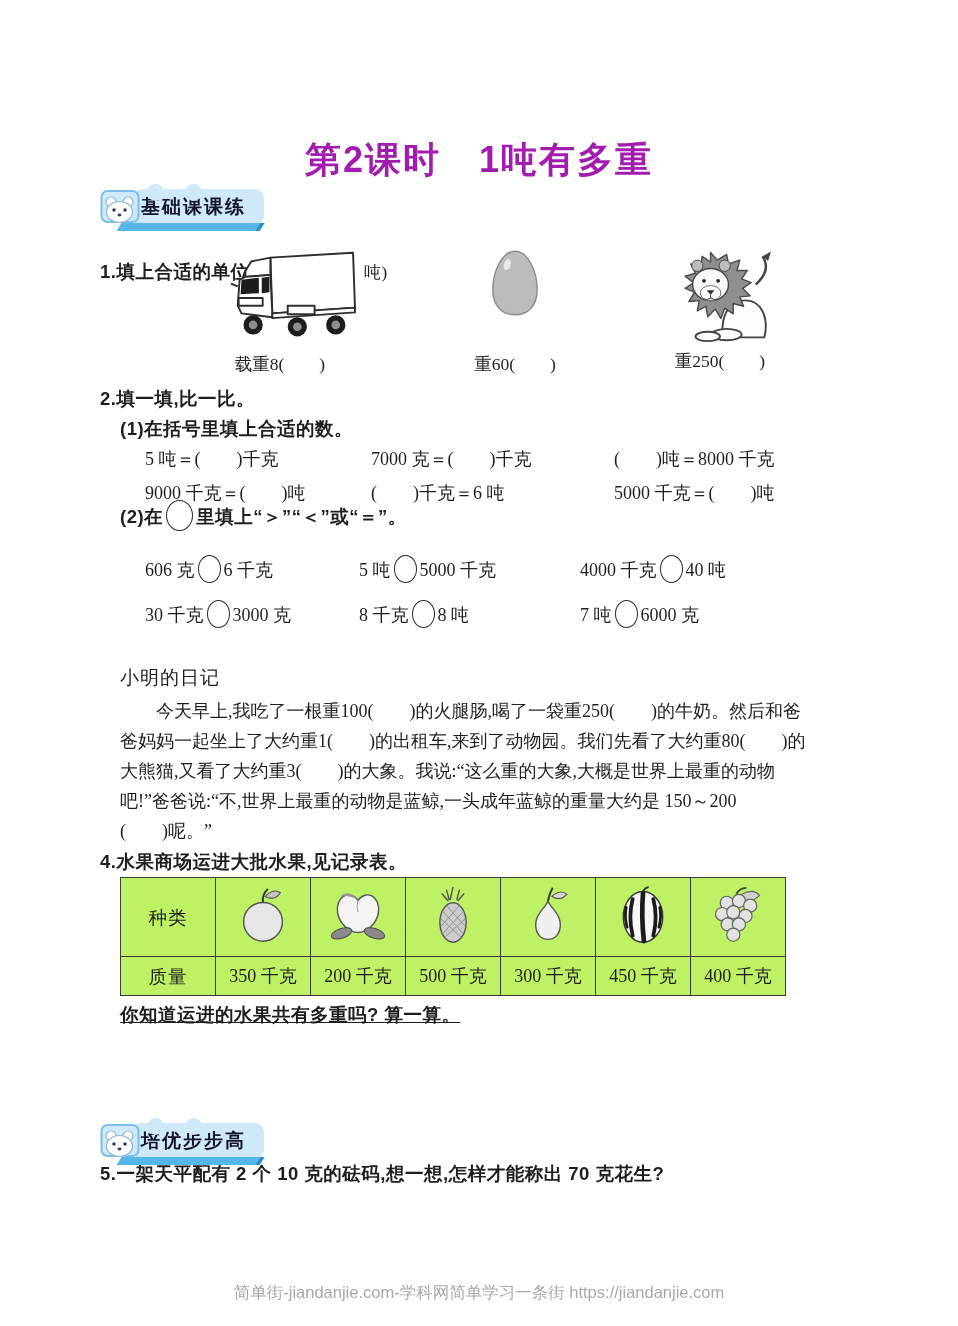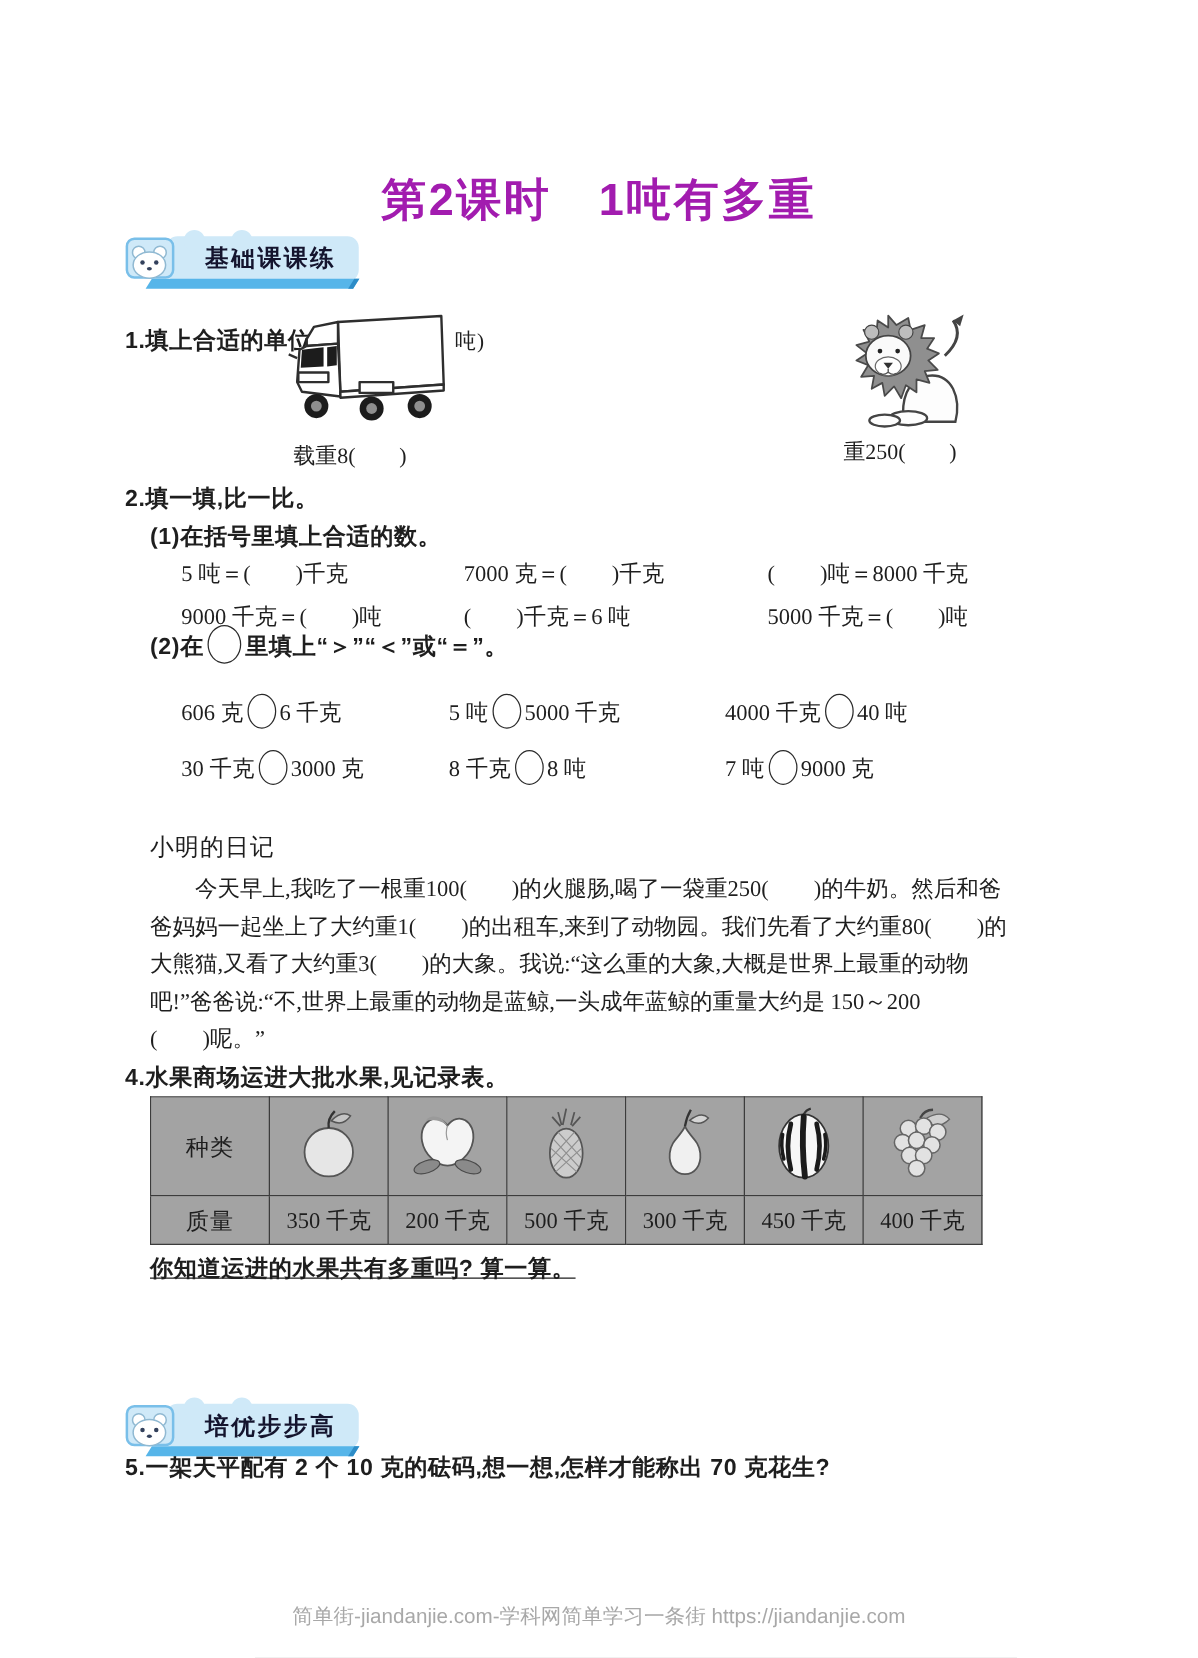--- a/index.html
+++ b/index.html
@@ -13,21 +13,21 @@
   .title{
     top:136px;left:0;width:100%;text-align:center;
     font-family:"Liberation Sans","DejaVu Sans",sans-serif;
     font-weight:bold;font-size:36px;color:#a21caf;letter-spacing:2px;
   }
   
   .badge{display:flex;align-items:flex-end;height:42px;}
   .badge .panda{position:relative;z-index:3;margin-right:-7px;}
   .cloud{
     position:relative;display:inline-block;background:#cfe9f8;border-radius:9px;
-    padding:5px 18px 5px 31px;z-index:2;
+    padding:5px 18px 5px 8px;z-index:2;
     font-family:"Liberation Sans","DejaVu Sans",sans-serif;font-weight:bold;
     font-size:19px;color:#14142e;letter-spacing:2px;
   }
   .cloud::before,.cloud::after{
     content:"";position:absolute;top:-5px;width:17px;height:17px;border-radius:50%;background:#cfe9f8;
   }
   .cloud::before{left:14px;}
   .cloud::after{left:52px;}
   .bar{
     position:absolute;left:-14px;bottom:-6px;height:8px;width:calc(100% + 8px);
@@ -54,21 +54,21 @@
   }
   .circle.big{width:25px;height:29px;vertical-align:-8px;}
   
   .diary{width:730px;font-size:18px;}
   .diary-title{font-size:19px;margin-bottom:5px;letter-spacing:1px;}
   .diary-line{line-height:30px;white-space:nowrap;}
   
   .fruit-table{border-collapse:collapse;}
   .fruit-table td{
     border:1.5px solid #3c3c3c;text-align:center;vertical-align:middle;
-    padding:0;font-size:18px;background:#a3a3a3;
+    padding:0;font-size:18px;background:#bef264;
   }
   .fruit-table .hdr{width:70px;font-size:18.5px;letter-spacing:1px;}
   .fruit-table .fcell{width:94px;height:78px;}
   .fruit-table .wcell{width:94px;height:38px;white-space:nowrap;}
   
   .footer{
     top:1282px;left:0;width:100%;text-align:center;color:#a8a8a8;font-size:16.5px;
     font-family:"Liberation Sans","DejaVu Sans",sans-serif;
   }
 </style>
@@ -112,20 +112,27 @@
       <circle cx="52" cy="80" r="10" fill="#1c1c1c"></circle>
         <circle cx="52" cy="80" r="4.5" fill="#8f8f8f"></circle>
       <circle cx="98" cy="82" r="10" fill="#1c1c1c"></circle>
         <circle cx="98" cy="82" r="4.5" fill="#8f8f8f"></circle>
       <circle cx="138" cy="80" r="10" fill="#1c1c1c"></circle>
         <circle cx="138" cy="80" r="4.5" fill="#8f8f8f"></circle>
     </svg>
     <div class="caption">载重8(　　)</div>
   </div>
 
+  <div class="abs fig" style="top:248px;left:425px;width:180px;">
+    <svg width="54" height="70" viewBox="0 0 56 72">
+      <path d="M28 3 C41 3 51 23 51 43 C51 60 41 69 28 69 C15 69 5 60 5 43 C5 23 15 3 28 3 Z" fill="#bcbcbc" stroke="#8d8d8d" stroke-width="1.5"></path>
+      <ellipse cx="20" cy="17" rx="3.5" ry="6" fill="#e9e9e9" transform="rotate(18 20 17)"></ellipse>
+    </svg>
+    <div class="caption">重60(　　)</div>
+  </div>
 
   <div class="abs fig" style="top:245px;left:630px;width:180px;">
     <svg width="108" height="103" viewBox="0 0 110 105">
       <path d="M93 42 Q110 26 100 12" fill="none" stroke="#444" stroke-width="2.5"></path>
       <path d="M100 12 l9 -5 l-3 10 z" fill="#444"></path>
       <path d="M58 98 Q55 68 74 60 Q92 55 100 70 Q106 82 102 98 Z" fill="#fdfdfd" stroke="#444" stroke-width="2"></path>
       <ellipse cx="62" cy="95" rx="16" ry="6" fill="#fdfdfd" stroke="#444" stroke-width="2"></ellipse>
       <ellipse cx="42" cy="97" rx="13" ry="5" fill="#fdfdfd" stroke="#444" stroke-width="2"></ellipse>
       <path d="M45 8 L52 16 L62 10 L64 20 L76 16 L73 27 L84 27 L78 36 L88 40 L79 46 L87 54 L76 55 L80 65 L69 62 L69 73 L60 67 L56 78 L50 68 L42 76 L40 65 L31 70 L33 59 L22 60 L28 50 L18 46 L27 40 L18 33 L29 30 L24 20 L35 23 L36 12 L45 18 Z" fill="#8f8f8f" stroke="#4a4a4a" stroke-width="1.5" stroke-linejoin="round"></path>
       <circle cx="31" cy="22" r="6" fill="#bdbdbd" stroke="#444"></circle>
@@ -151,21 +158,21 @@
   </div>
 
   <div class="abs heading" style="top:500px;left:120px;">
     <span>(2)在</span><span class="circle big"></span><span>里填上“＞”“＜”或“＝”。</span>
   </div>
 
   <div class="abs cmp" style="top:555px;left:145px;">
     <span class="m1"><span>606 克</span><span class="circle"></span><span>6 千克</span></span><span class="m2"><span>5 吨</span><span class="circle"></span><span>5000 千克</span></span><span class="m3"><span>4000 千克</span><span class="circle"></span><span>40 吨</span></span>
   </div>
   <div class="abs cmp" style="top:600px;left:145px;">
-    <span class="m1"><span>30 千克</span><span class="circle"></span><span>3000 克</span></span><span class="m2"><span>8 千克</span><span class="circle"></span><span>8 吨</span></span><span class="m3"><span>7 吨</span><span class="circle"></span><span>9000 克</span></span>
+    <span class="m1"><span>30 千克</span><span class="circle"></span><span>3000 克</span></span><span class="m2"><span>8 千克</span><span class="circle"></span><span>8 吨</span></span><span class="m3"><span>7 吨</span><span class="circle"></span><span>6000 克</span></span>
   </div>
 
   <div class="abs diary" style="top:665px;left:120px;">
     <div class="diary-title">小明的日记</div>
     <div class="diary-line">　　今天早上,我吃了一根重100(　　)的火腿肠,喝了一袋重250(　　)的牛奶。然后和爸</div>
     <div class="diary-line">爸妈妈一起坐上了大约重1(　　)的出租车,来到了动物园。我们先看了大约重80(　　)的</div>
     <div class="diary-line">大熊猫,又看了大约重3(　　)的大象。我说:“这么重的大象,大概是世界上最重的动物</div>
     <div class="diary-line">吧!”爸爸说:“不,世界上最重的动物是蓝鲸,一头成年蓝鲸的重量大约是 150～200</div>
     <div class="diary-line">(　　)呢。”</div>
   </div>

